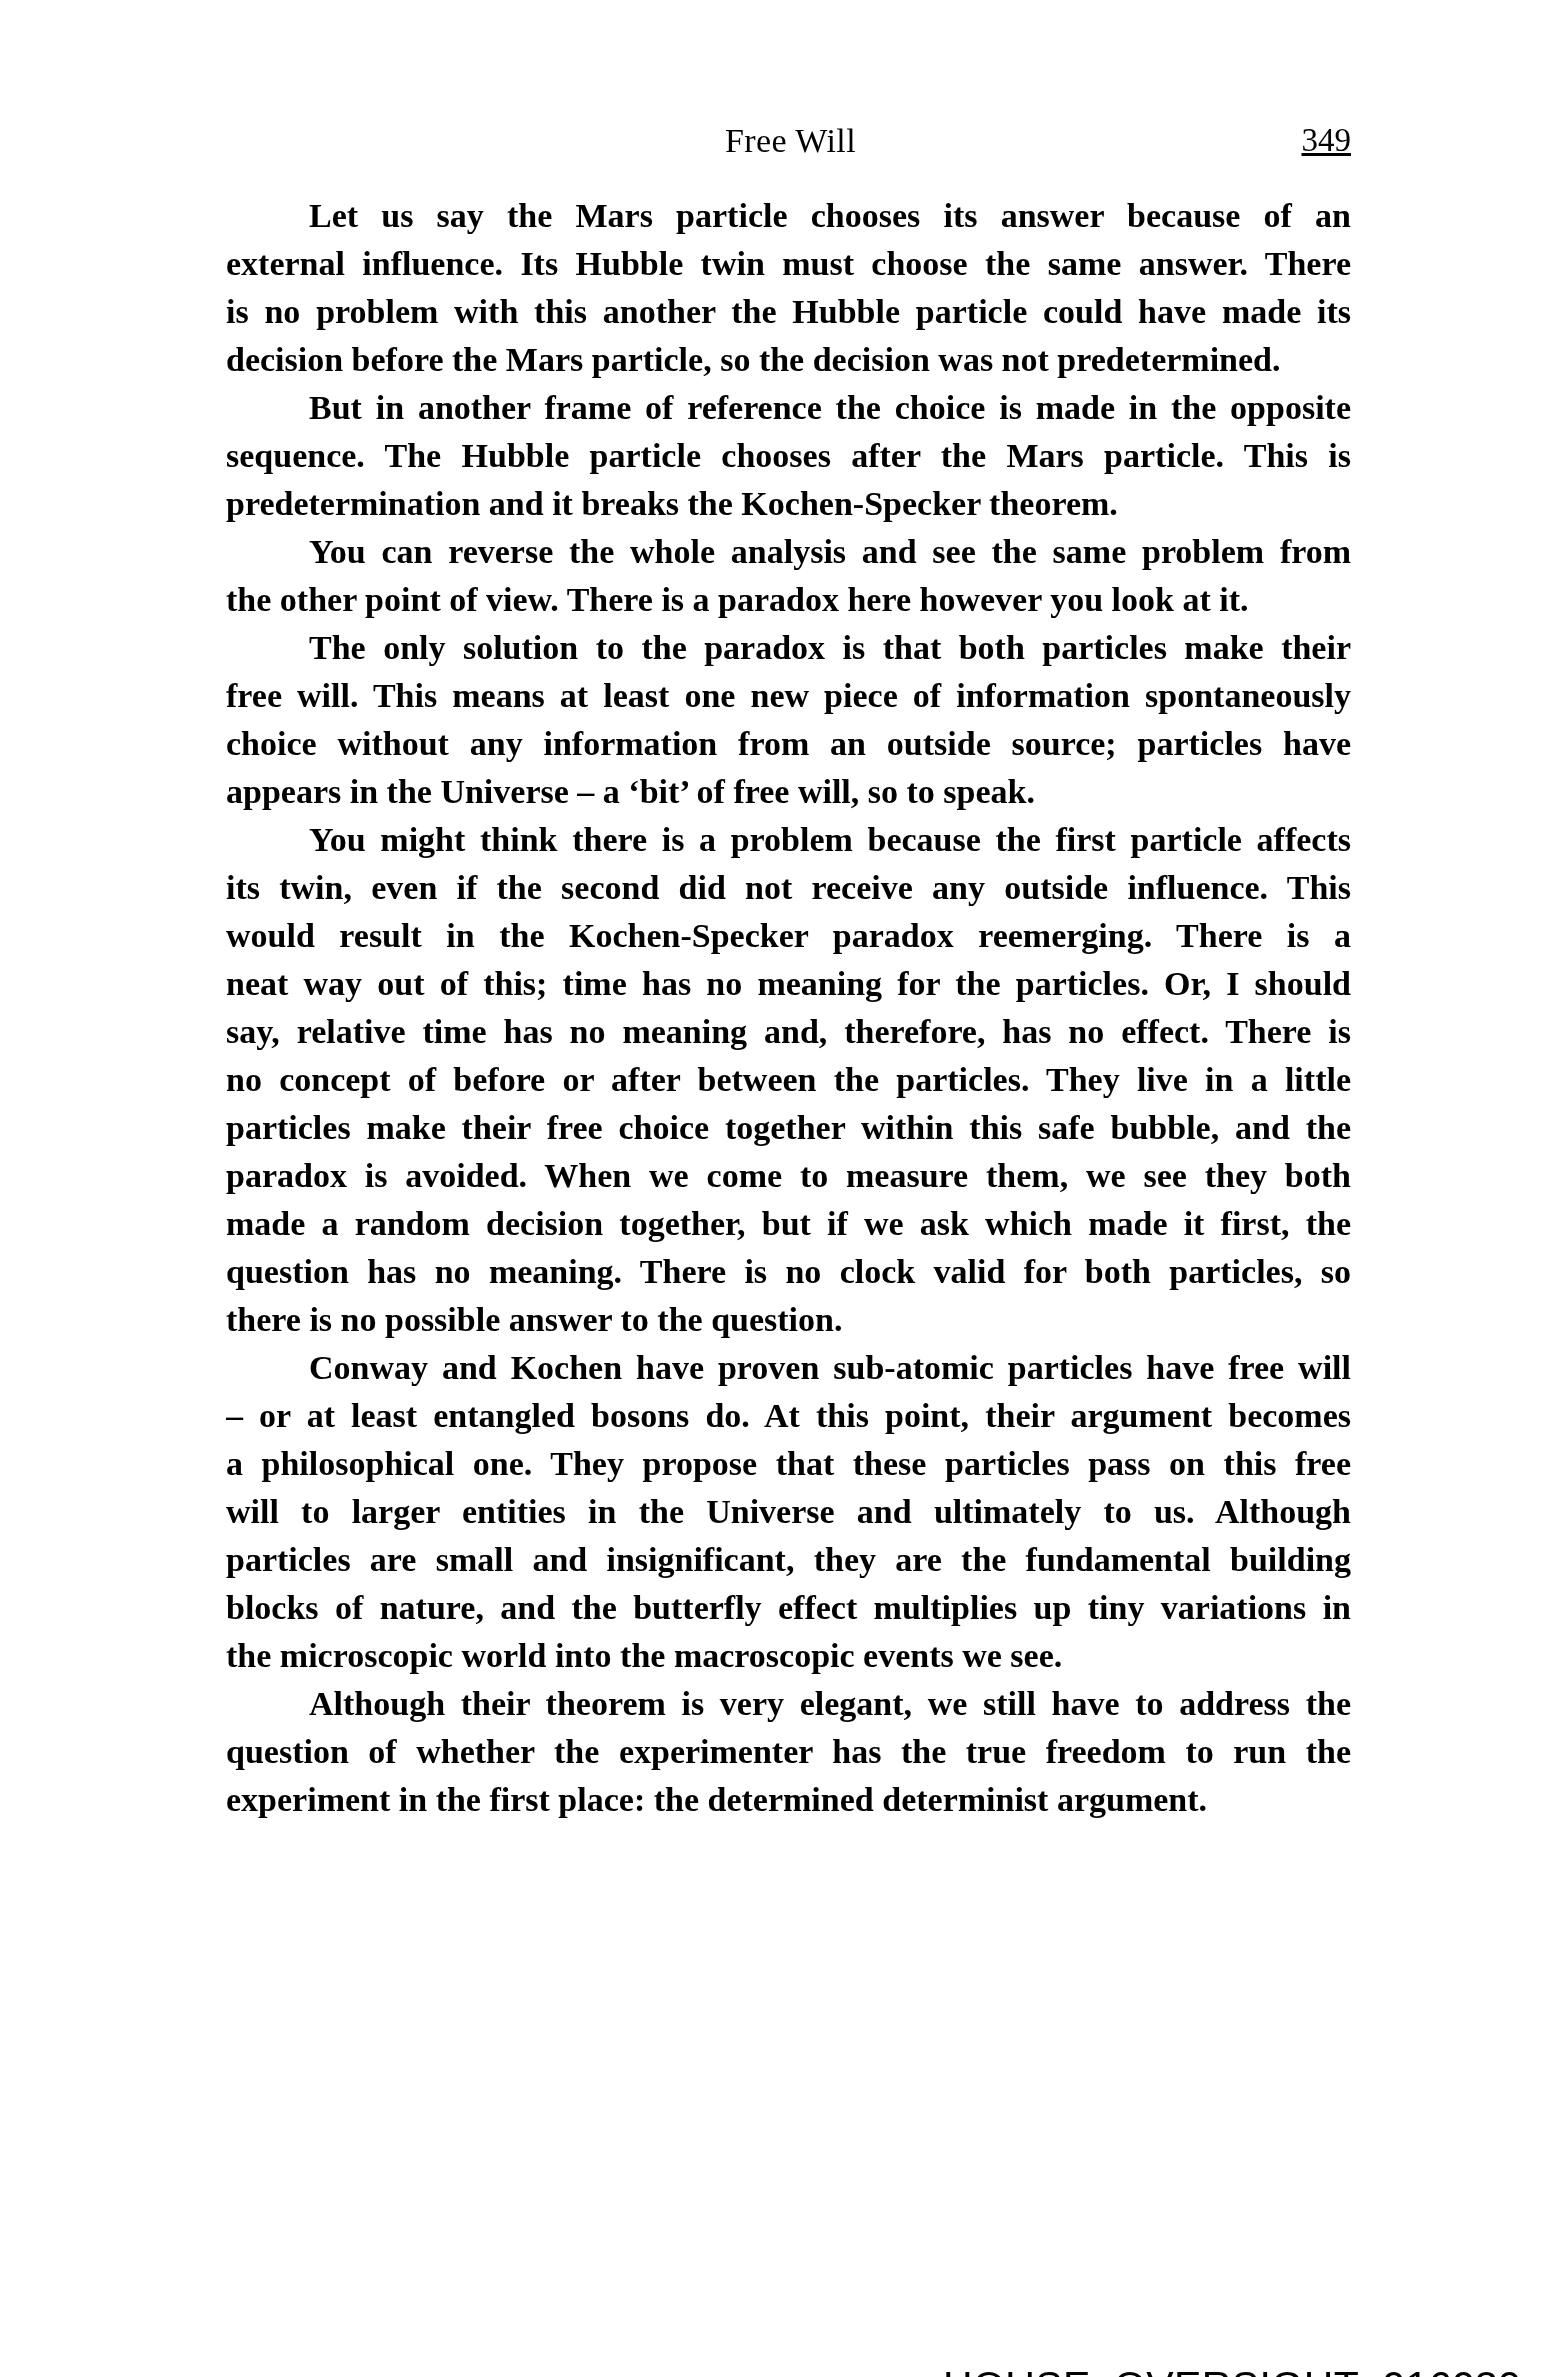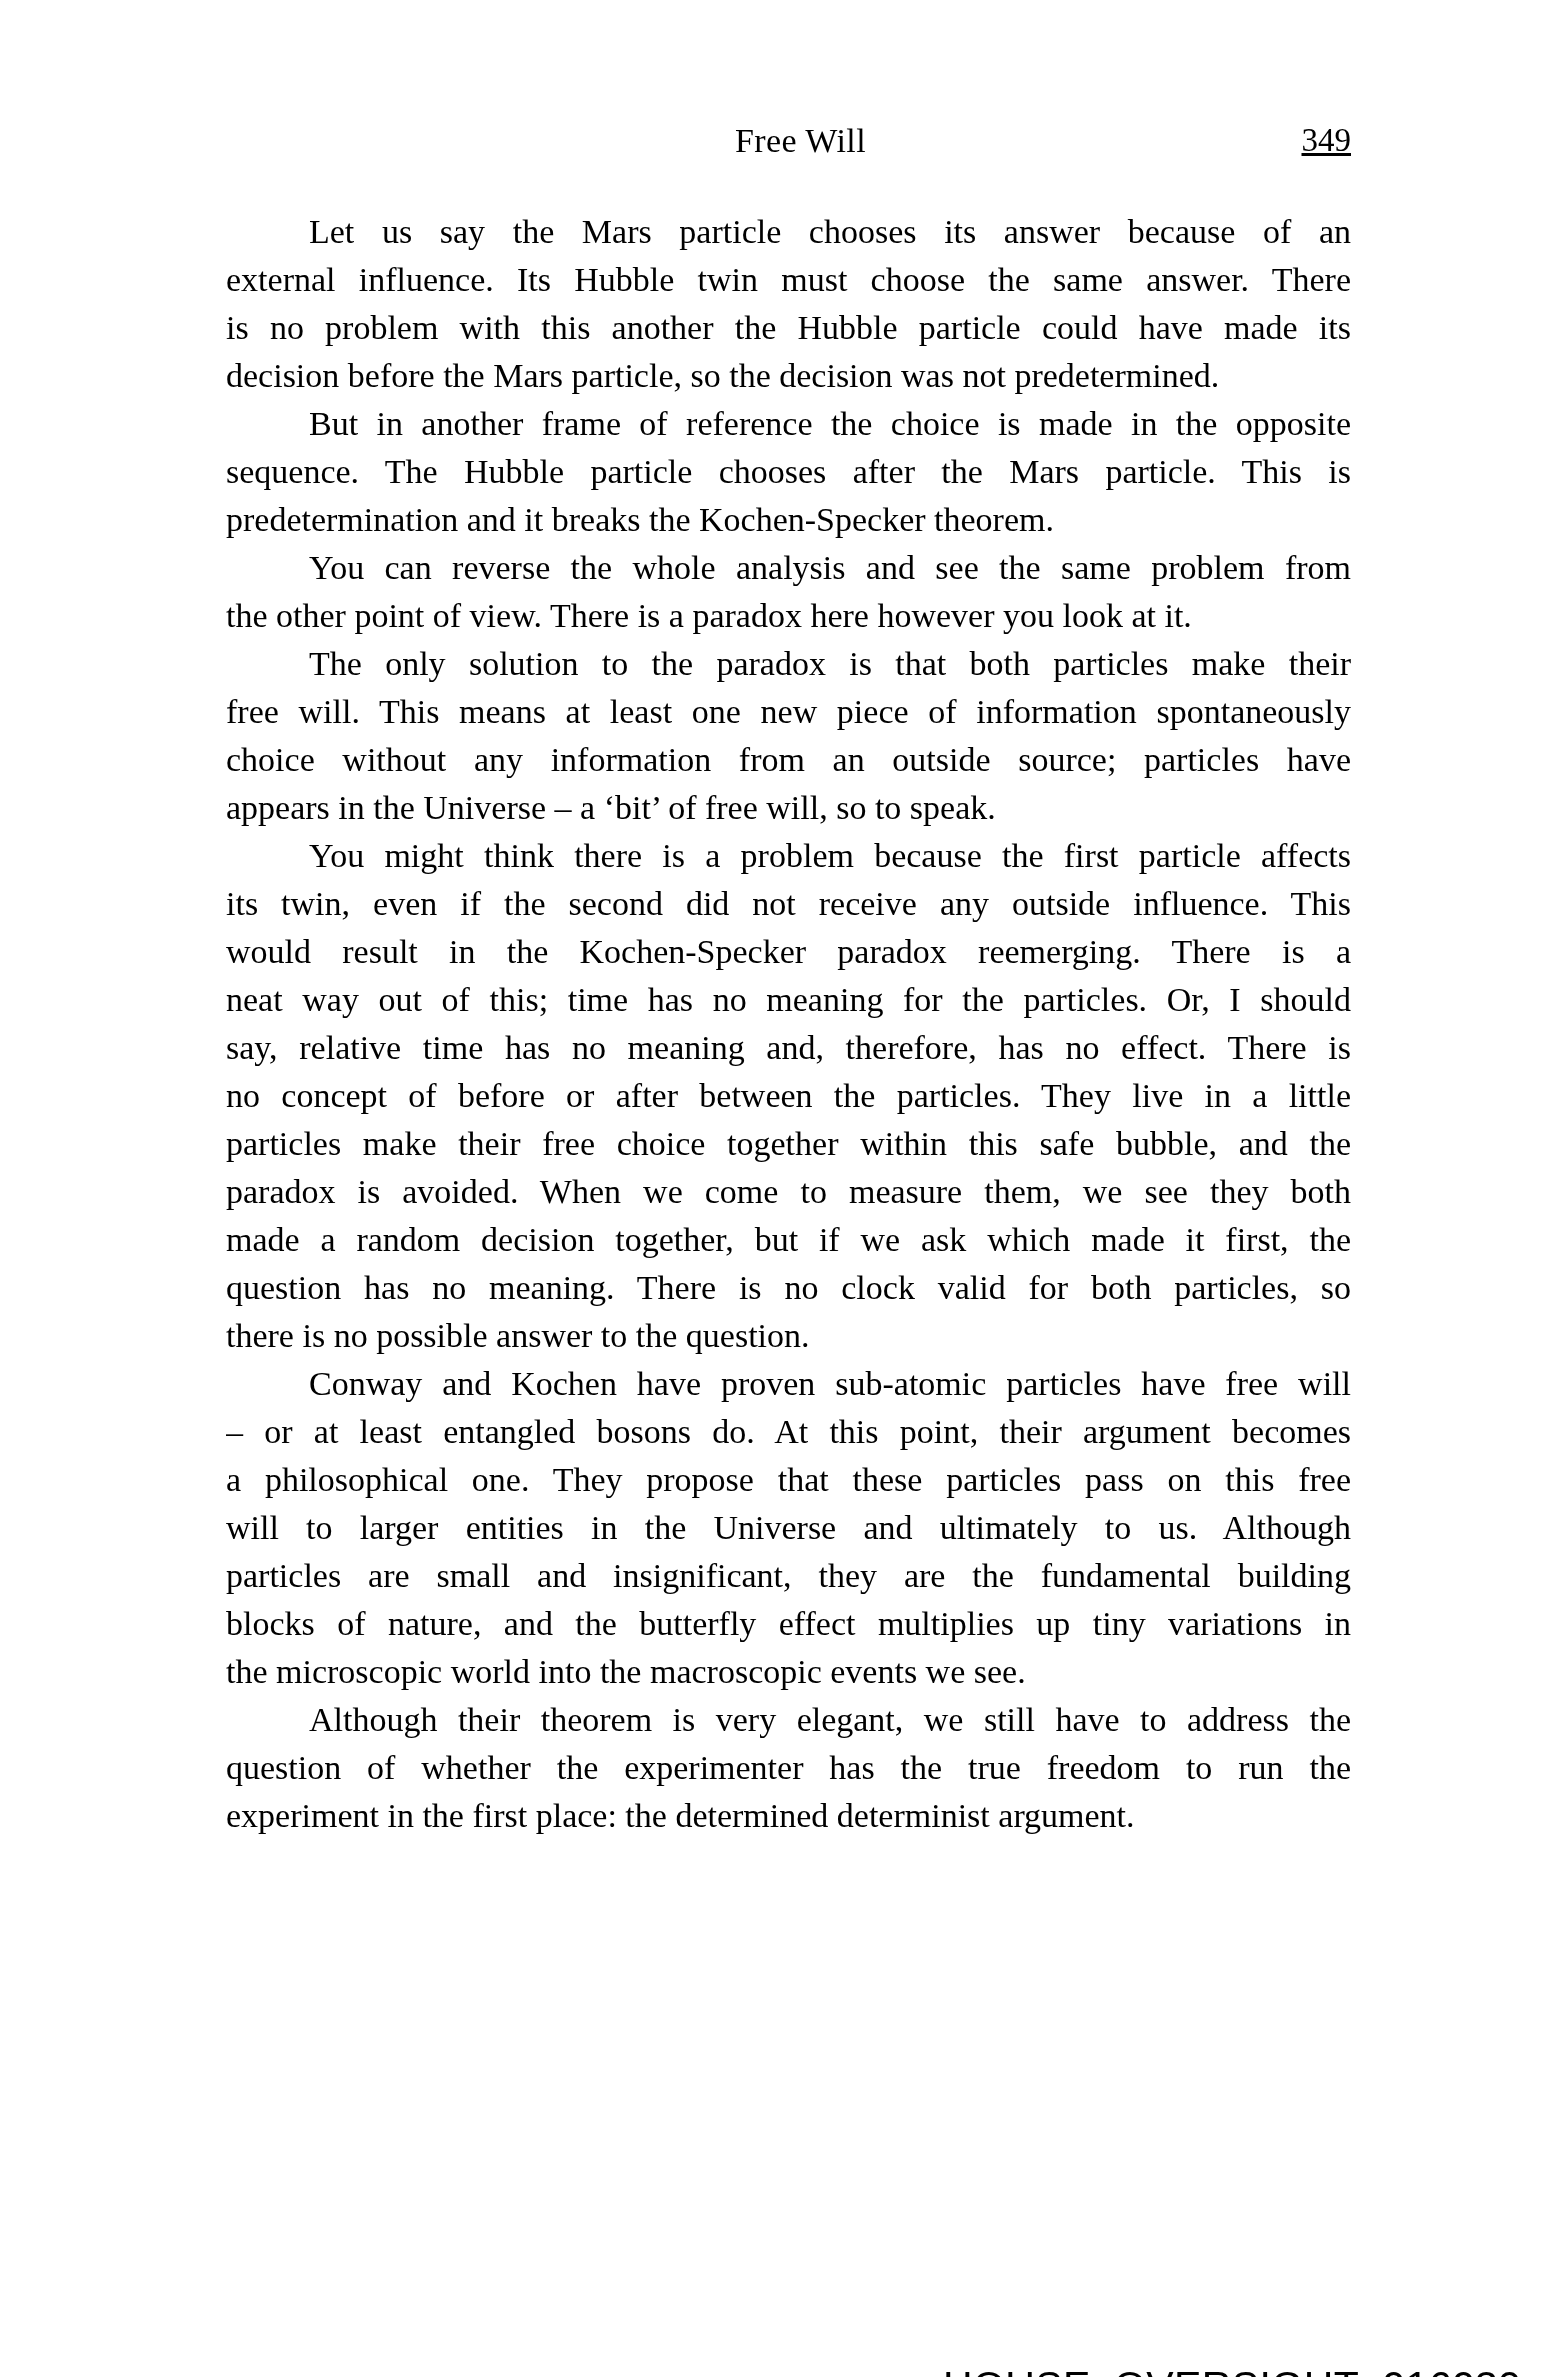--- a/index.html
+++ b/index.html
@@ -16,38 +16,39 @@
     position: absolute;
     top: 120px;
     left: 226px;
     width: 1125px;
     height: 41px;
     font-size: 34px;
     line-height: 41px;
   }
   .running-header .title {
     position: absolute;
-    left: 12px;
+    left: 2px;
     width: 100%;
     text-align: center;
     letter-spacing: 0.4px;
   }
   .running-header .pagenum {
     position: absolute;
     right: 0;
     top: 0;
     font-size: 33px;
     line-height: 41px;
     text-decoration: underline;
   }
   .body-text {
     position: absolute;
-    top: 208px;
+    top: 192px;
     left: 226px;
     width: 1125px;
+    font-weight: bold;
   }
   .paragraph { margin: 0; padding: 0; }
   .line {
     height: 48px;
     line-height: 48px;
     font-size: 34px;
     text-align: justify;
     text-align-last: justify;
     overflow: hidden;
     white-space: nowrap;

